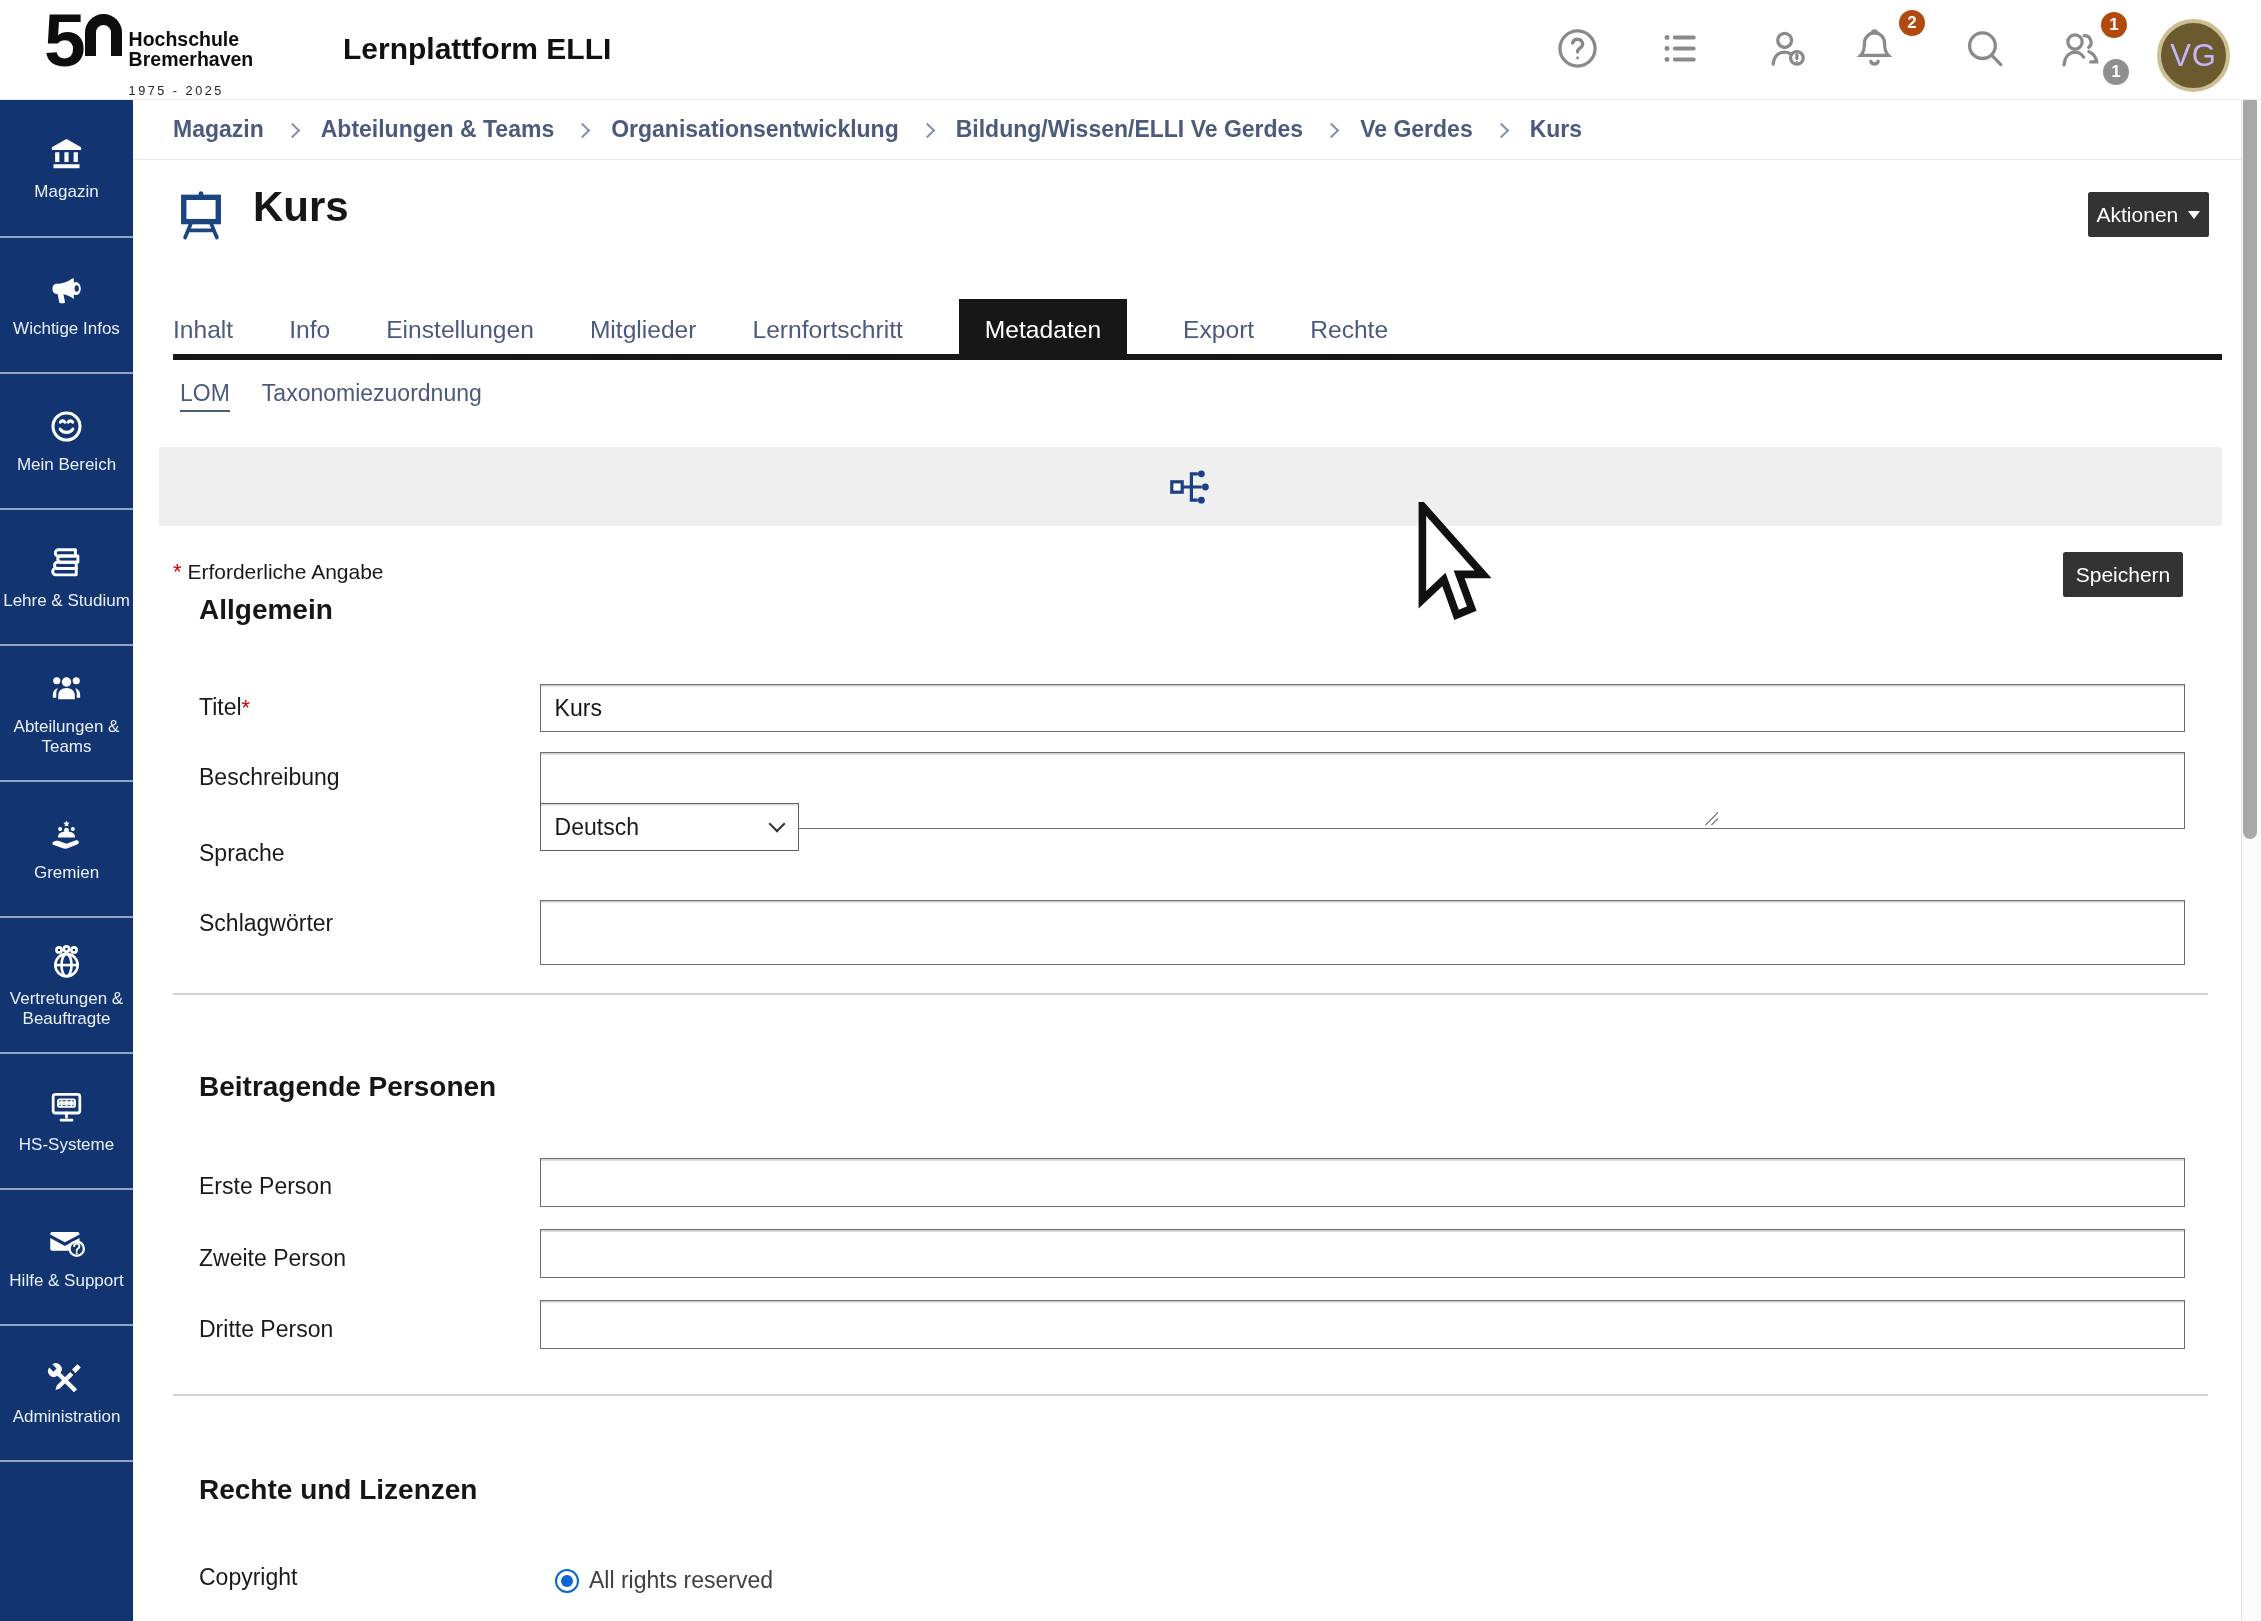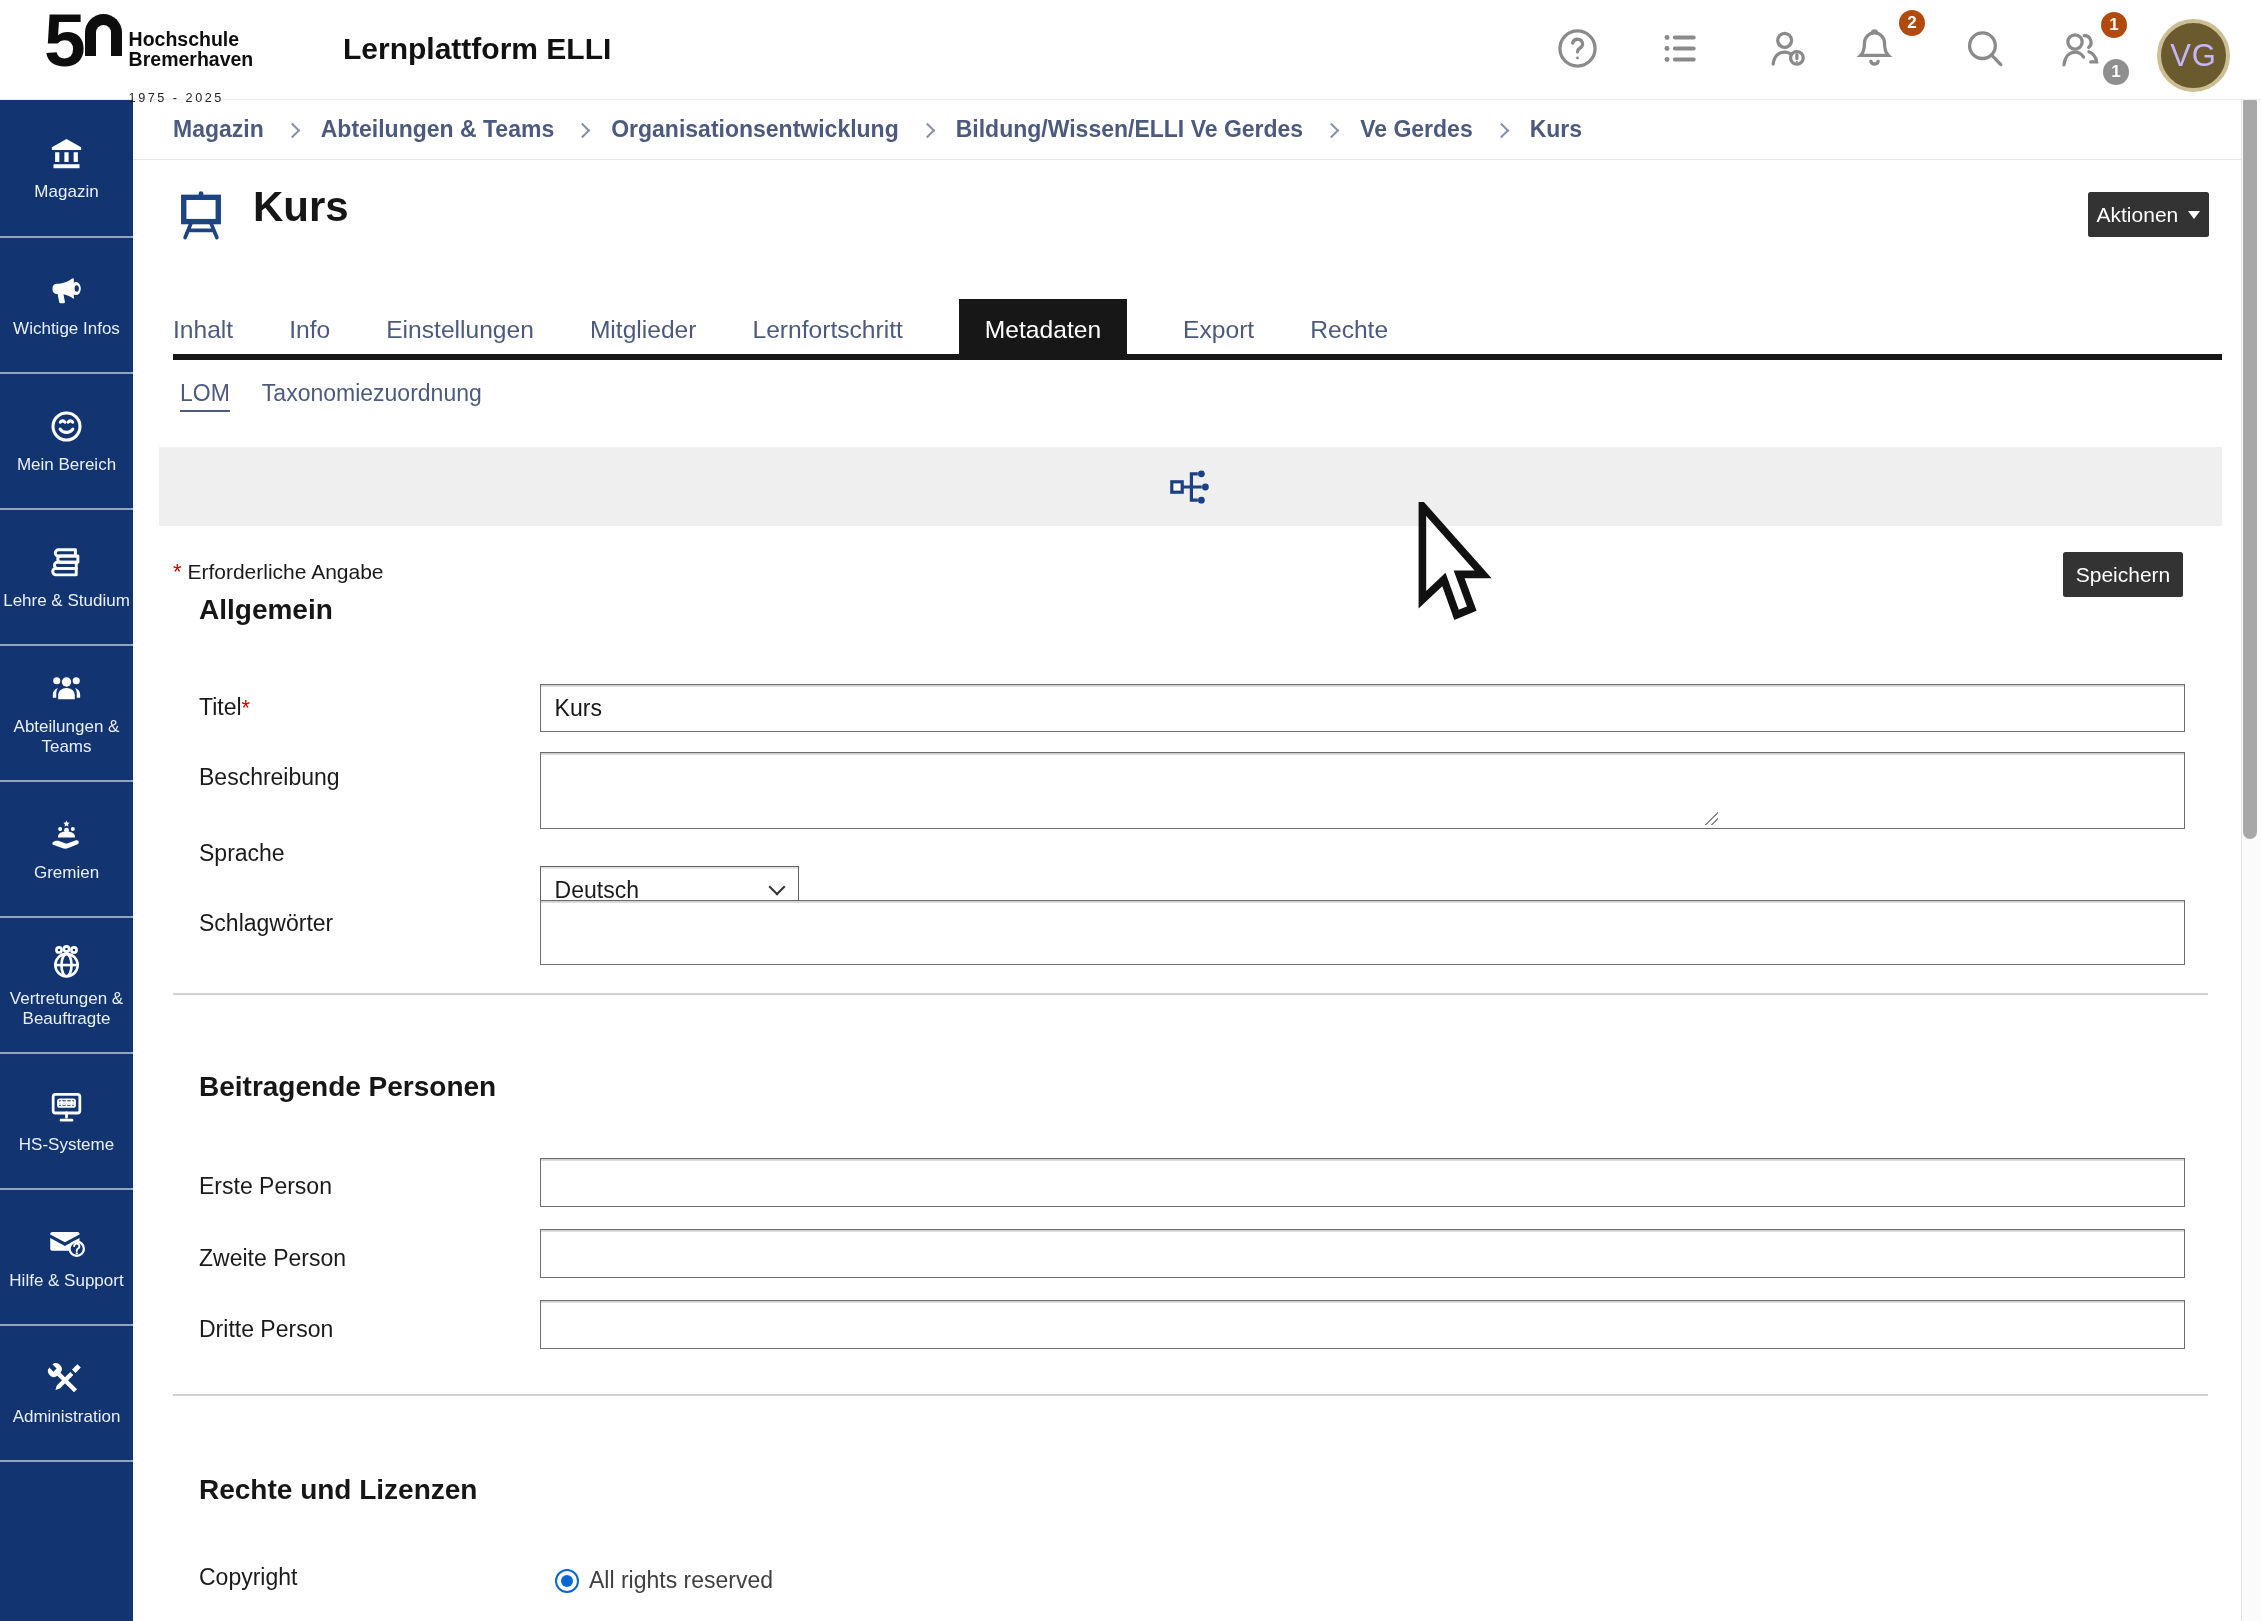--- a/index.html
+++ b/index.html
@@ -9,21 +9,21 @@
     font-family:"Liberation Sans","DejaVu Sans",sans-serif; color:#1a1a1a;
   }
 
   
   .header { position:absolute; left:0; top:0; width:2261px; height:100px; background:#fff; border-bottom:0.8px solid #ededed; z-index:5; }
   .logo { position:absolute; left:44px; top:5.1px; display:flex; align-items:flex-start; cursor:pointer; }
   .logo-five { font-size:75px; font-weight:800; line-height:0.95; color:#0d0d0d; letter-spacing:-3.4px; }
   .logo-arch { width:37px; height:42px; margin:8.5px 0 0 2.5px; border:11px solid #0d0d0d; border-bottom:none; border-radius:37px 37px 0 0; }
   .logo-textcol { margin-left:6.8px; padding-top:24px; }
   .logo-name { font-size:19.5px; font-weight:700; line-height:1.04; color:#0d0d0d; }
-  .logo-years { font-size:12.7px; letter-spacing:2.5px; color:#222; margin-top:21px; }
+  .logo-years { font-size:12.7px; letter-spacing:2.5px; color:#222; margin-top:14px; }
   .app-title { position:absolute; left:303px; top:32px; font-size:30px; font-weight:700; color:#111;margin-left:40px; }
 
   .hicon { position:absolute; top:22px; width:53px; height:53px; display:flex; align-items:center; justify-content:center; cursor:pointer; }
   .hicon svg { width:49px; height:49px; stroke:#8a8a8a; fill:none; stroke-width:1.6; }
   .badge { position:absolute; width:26px; height:26px; border-radius:50%; color:#fff; font-size:17px; font-weight:700;
            display:flex; align-items:center; justify-content:center; z-index:6; }
   .badge.orange { background:#b34a0d; }
   .badge.gray { background:#8f8f8f; }
   .avatar { position:absolute; left:2157px; top:19px; width:73px; height:73px; border-radius:50%;
             background:#6b5a2d; border:4.2px solid #ccbf95; color:#c4b5fd; font-size:31px;
@@ -330,21 +330,21 @@
 <div class="flabel" style="top:694px">
   <span>Titel</span><span class="star">*</span>
 </div>
 <input class="txt" style="top: 684px; height: 48px;" value="Kurs">
 
 <div class="flabel" style="top:764px">Beschreibung</div>
 <textarea class="txt" style="top: 752px; height: 77px;"></textarea>
 <div class="resize-grip" style="top:811px"></div>
 
 <div class="flabel" style="top:840px">Sprache</div>
-<div class="selectbox" style="top:866px">
+<div class="selectbox" style="top:803px">
   <span>Deutsch</span>
   <span class="sel-chev"></span>
 </div>
 
 <div class="flabel" style="top:910px">Schlagwörter</div>
 <input class="txt" style="top: 900px; height: 65px;" value="">
 
 <div class="divider" style="top:993px"></div>
 
 <div class="h-section" style="left:199px; top:1071px">Beitragende Personen</div>

